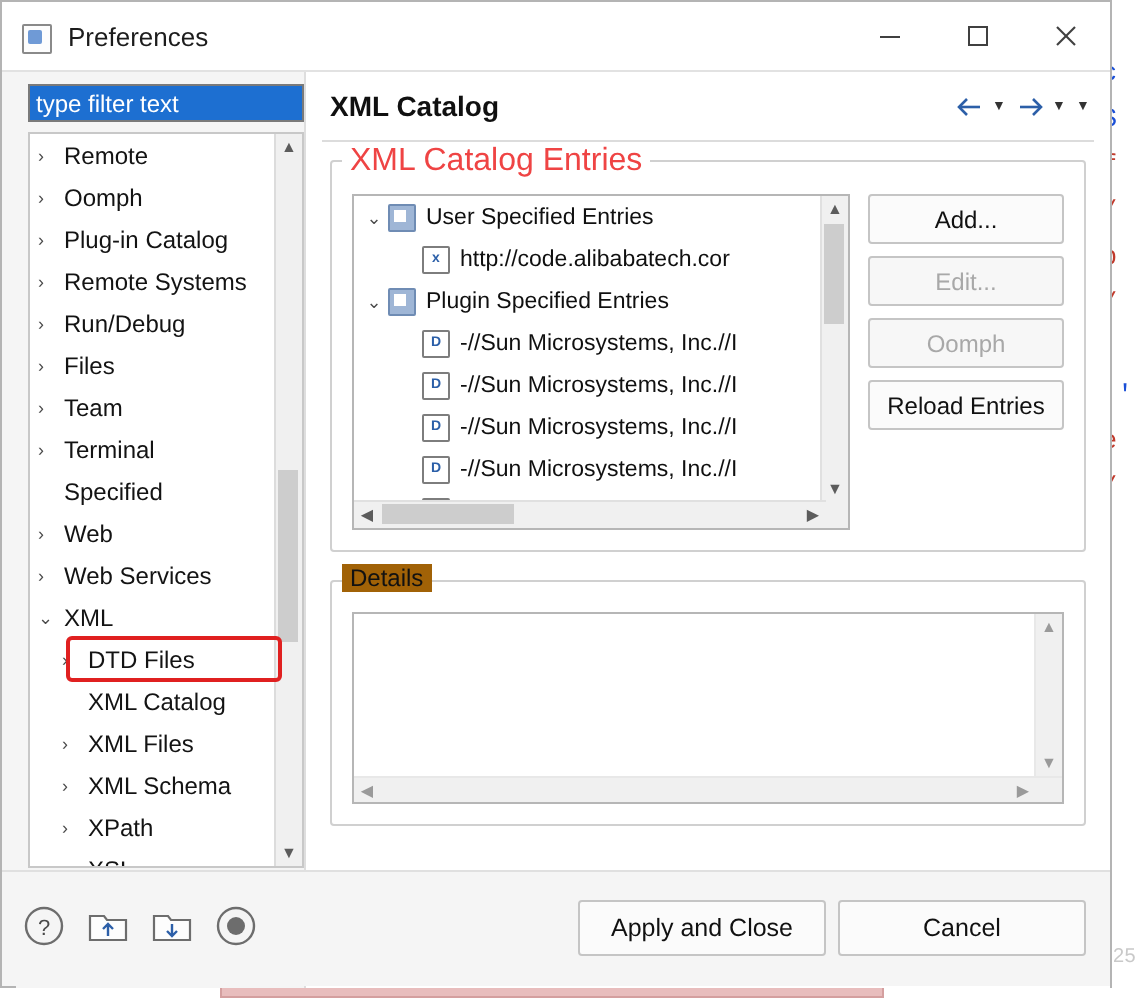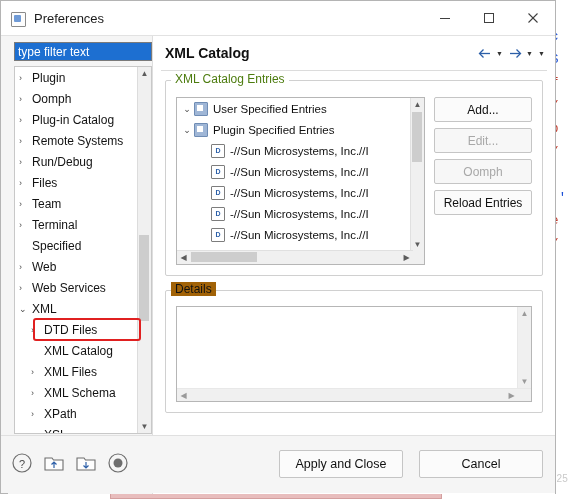--- a/index.html
+++ b/index.html
@@ -132,21 +132,21 @@
     width:17px;height:17px;display:flex;align-items:center;justify-content:center;
     color:#2c5fa8;font-size:11px;
   }
   .navcaret{width:11px;height:17px;display:flex;align-items:center;justify-content:center;color:#333;font-size:7px;}
   #right-sep{height:1px;background:#dcdcdc;margin:0 8px 0 8px;}
 
   #group{
     margin:9px 12px 0 12px;position:relative;
   }
   #group-label{
-    font-size:12px;color:#4d7c0f;background:#ffffff;padding:0 4px;
+    font-size:16px;color:#ef4444;background:#ffffff;padding:0 4px;
     position:absolute;left:6px;top:-8px;
   }
   #group-box{
     border:1px solid #d0d0d0;border-radius:2px;padding:16px 10px 10px 10px;
   }
   #entries-row{display:flex;gap:9px;}
   #entries-list{
     width:249px;height:168px;background:#ffffff;border:1px solid #b6b6b6;
     box-sizing:border-box;position:relative;overflow:hidden;
   }
@@ -223,21 +223,21 @@
   }
   #details-hscroll .lf{left:0;}#details-hscroll .rt{right:13px;}
 
   
   #bottom{
     position:absolute;left:0;bottom:0;width:100%;height:58px;
     border-top:1px solid #e0e0e0;background:#f5f5f5;box-sizing:border-box;
   }
   #bottom-icons{position:absolute;left:10px;top:16px;display:flex;gap:10px;align-items:center;}
   .bicon{width:22px;height:22px;position:relative;}
-  #bottom-buttons{position:absolute;right:12px;top:14px;display:flex;gap:16px;}
+  #bottom-buttons{position:absolute;right:12px;top:14px;display:flex;gap:6px;}
   .dlgbtn{
     height:26px;min-width:94px;padding:0 14px;border:1px solid #c5c5c5;background:#fbfbfb;
     border-radius:2px;font-size:12.5px;color:#111;display:flex;align-items:center;justify-content:center;
     font-family:"Liberation Sans",sans-serif;
   }
 </style>
 </head>
 <body>
 
 <div id="bg-editor">
@@ -292,21 +292,21 @@
   <div id="body">
 
     <div id="left">
       <div id="filter-wrap">
         <input id="filter-input" type="text" value="type filter text" placeholder="type filter text" style="">
       </div>
 
       <div id="tree">
         <div class="tnode" style="padding-left:4px">
           <span class="arrow">›</span>
-          <span>Plugin</span>
+          <span>Remote</span>
         </div>
         <div class="tnode" style="padding-left:4px">
           <span class="arrow">›</span>
           <span>Oomph</span>
         </div>
         <div class="tnode" style="padding-left:4px">
           <span class="arrow">›</span>
           <span>Plug-in Catalog</span>
         </div>
         <div class="tnode" style="padding-left:4px">
@@ -412,20 +412,25 @@
         <div id="group-label">XML Catalog Entries</div>
         <div id="group-box">
           <div id="entries-row">
 
             <div id="entries-list">
               <div class="enode" style="padding-left:3px">
                 <span class="arw">⌄</span>
                 <span class="ficon folder"></span>
                 <span>User Specified Entries</span>
               </div>
+              <div class="enode" style="padding-left:20px">
+                <span class="arw"></span>
+                <span class="ficon doc">x</span>
+                <span>http://code.alibabatech.cor</span>
+              </div>
               <div class="enode" style="padding-left:3px">
                 <span class="arw">⌄</span>
                 <span class="ficon folder"></span>
                 <span>Plugin Specified Entries</span>
               </div>
               <div class="enode" style="padding-left:20px">
                 <span class="arw"></span>
                 <span class="ficon doc">D</span>
                 <span>-//Sun Microsystems, Inc.//I</span>
               </div>

